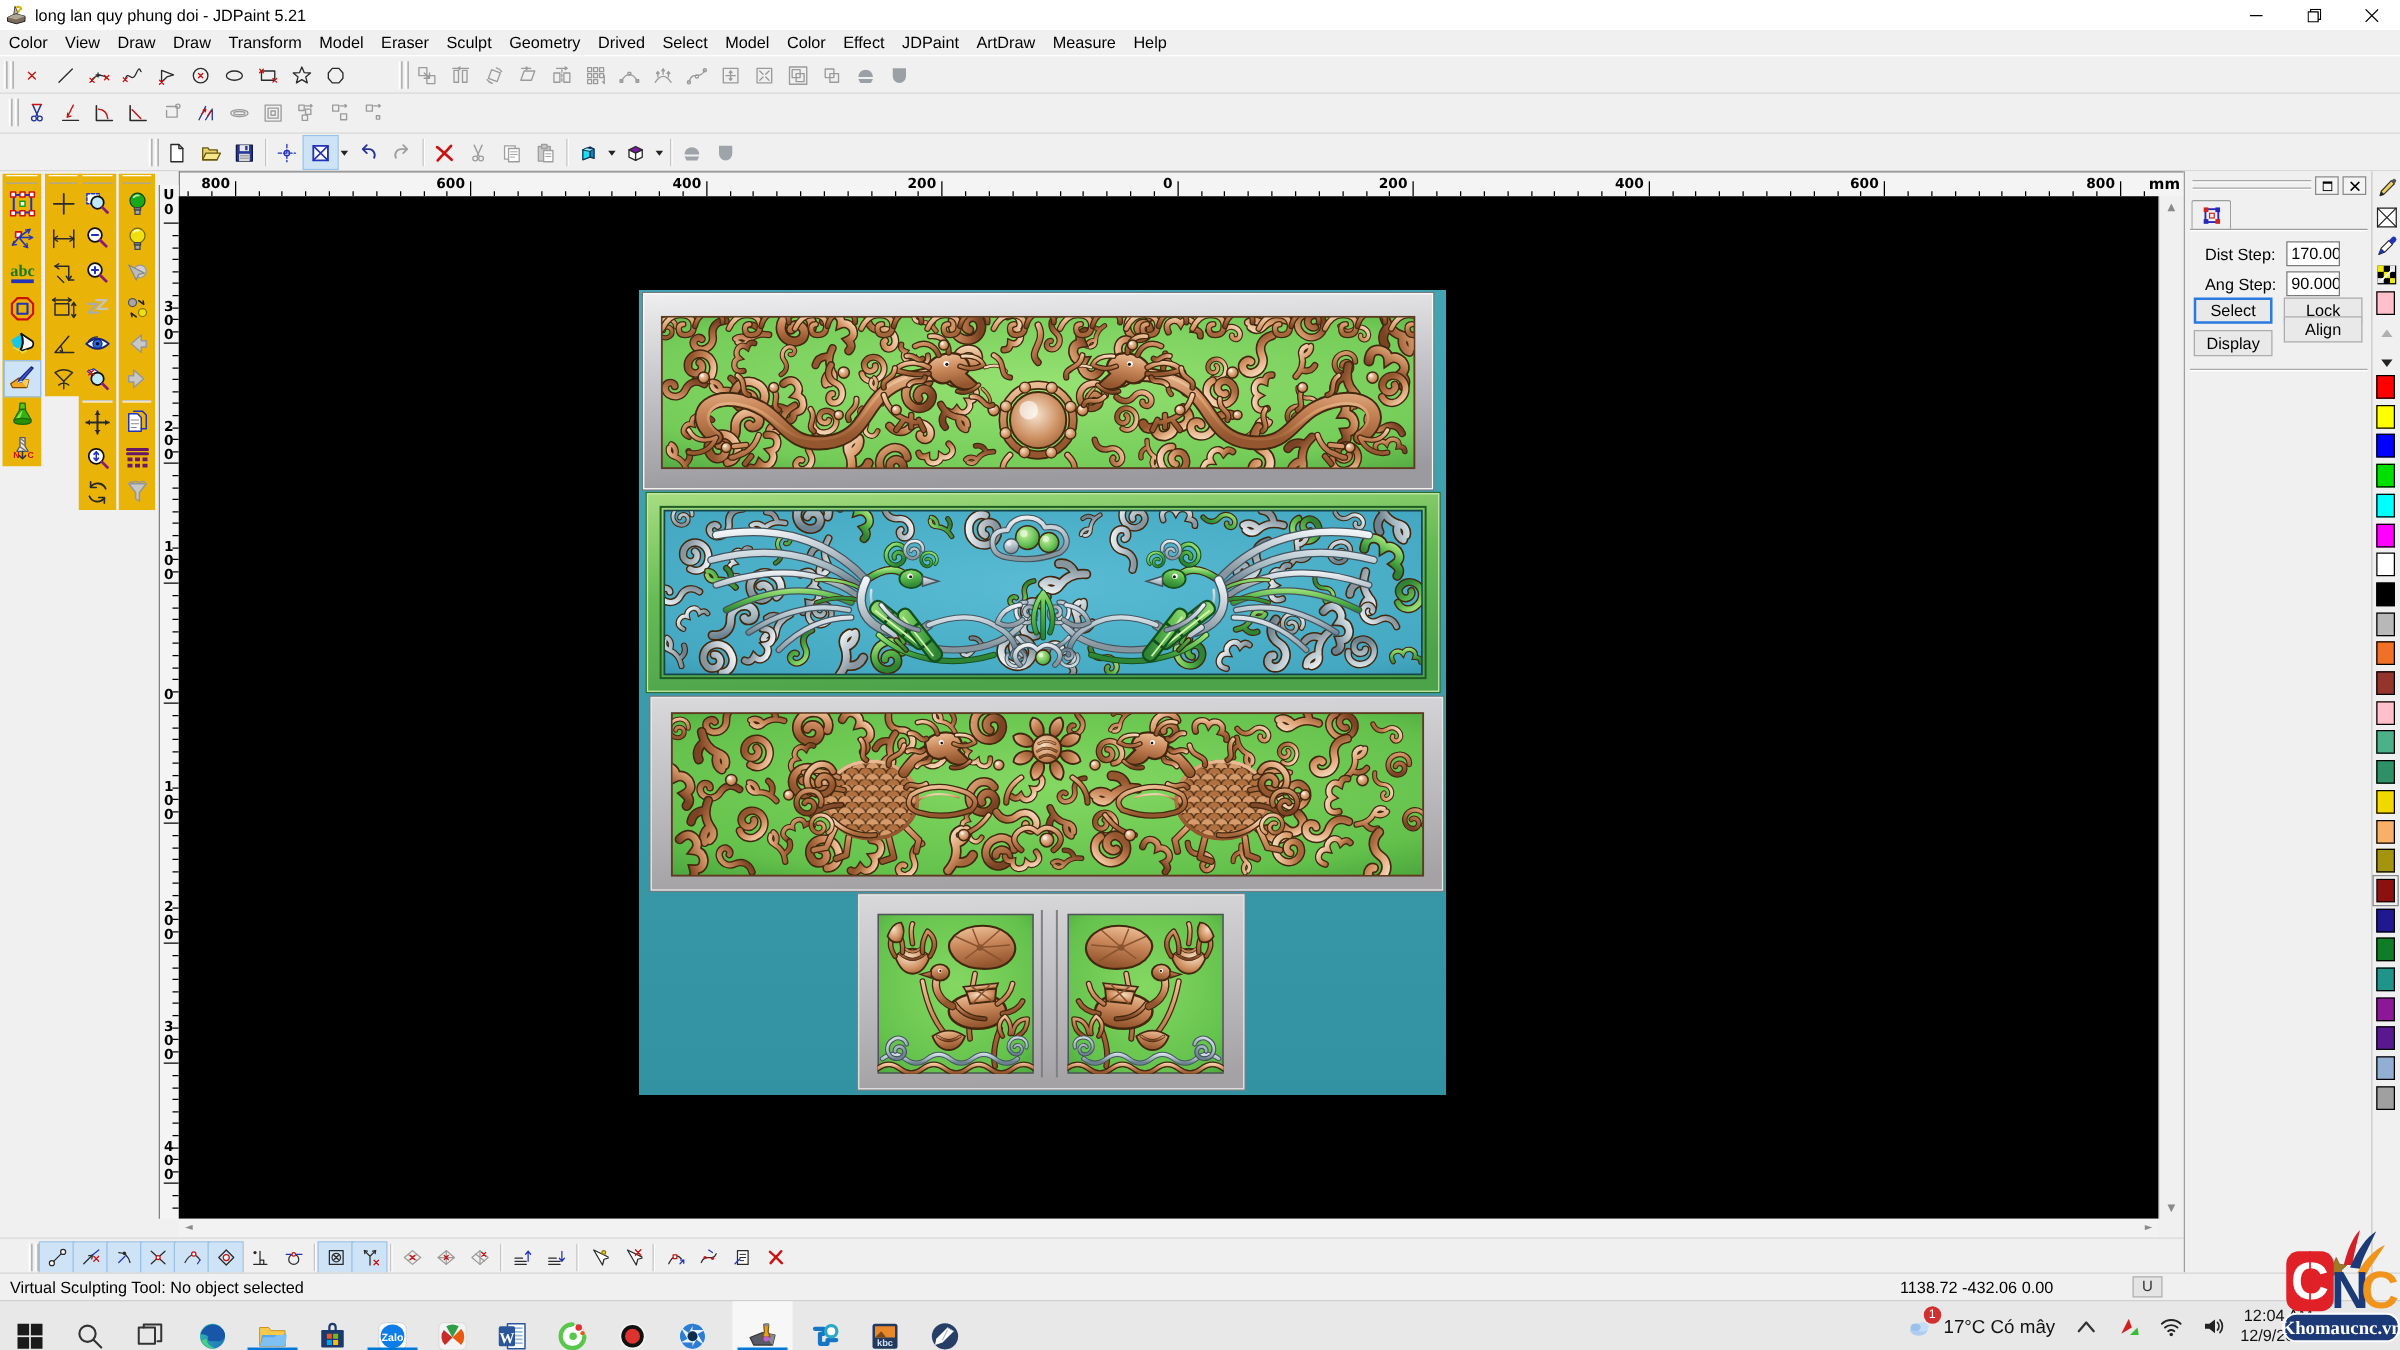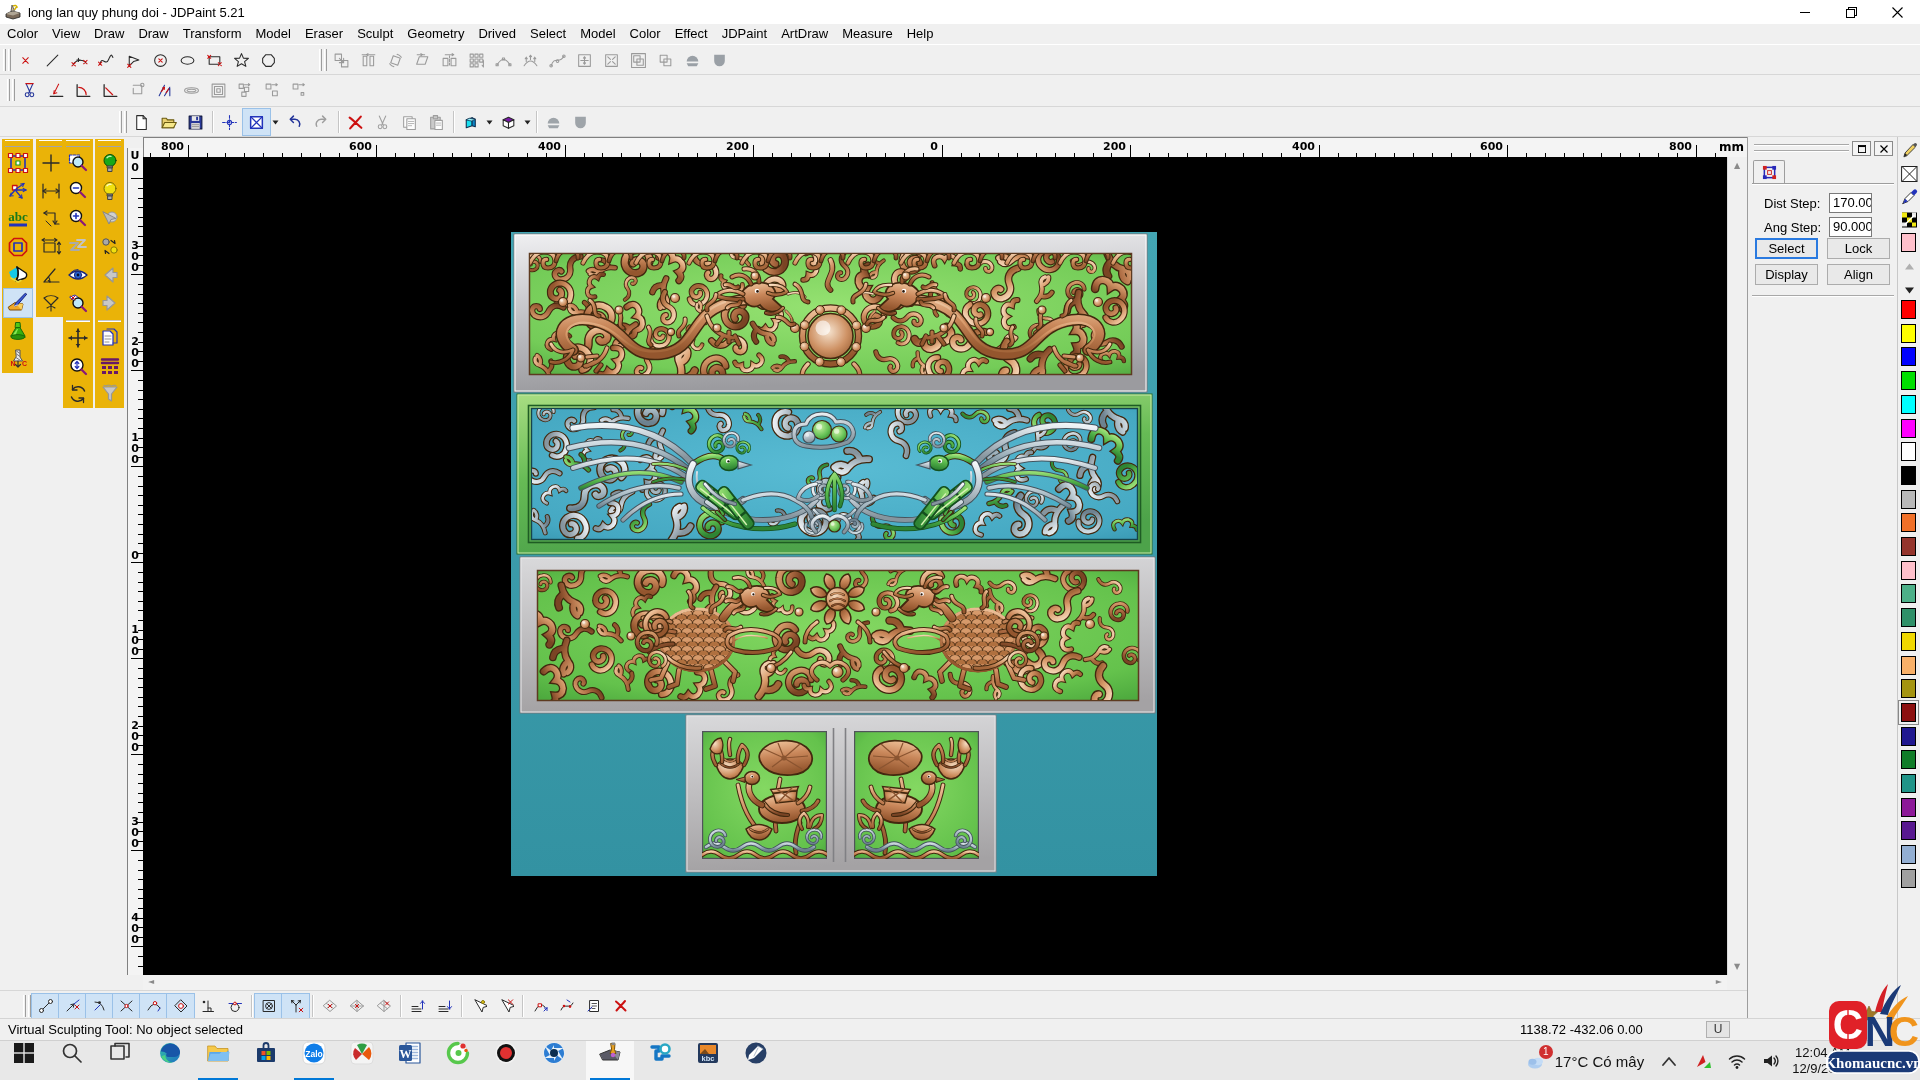--- a/index.html
+++ b/index.html
@@ -88,21 +88,21 @@
 .pal-swatch.sel { outline:2px solid #f0f0f0; box-shadow:0 0 0 3px #888; }
 
 
 #statusbar { position:absolute; left:0; top:1018px; width:1920px; height:22px; background:#f0f0f0; border-top:1px solid #d4d4d4; font-size:13px; }
 #status-msg { position:absolute; left:8px; top:3px; color:#000; }
 #status-coords { position:absolute; left:1520px; top:3px; color:#000; }
 #status-unit { position:absolute; left:1706px; top:2px; width:24px; height:17px; background:#e4e4e4; border:1px solid #b0b0b0; text-align:center; font-size:12px; color:#333; }
 
 
 #taskbar { position:absolute; left:0; top:1040px; width:1920px; height:40px; background:#e8e8e8; border-top:1px solid #d0d0d0; }
-.tk-btn { position:absolute; top:0; width:48px; height:40px; display:flex; align-items:flex-start; justify-content:center; }
+.tk-btn { position:absolute; top:0; width:48px; height:40px; display:flex; align-items:flex-end; justify-content:center; }
 .tk-btn svg { width:24px; height:24px; }
 .tk-btn.active { background:#f7f7f7; }
 .tk-underline { position:absolute; bottom:0; left:4px; right:4px; height:3px; background:#0078d7; }
 #tray { position:absolute; right:0; top:0; height:40px; display:flex; align-items:center; }
 .tray-item { display:flex; align-items:center; justify-content:center; margin:0 7px; position:relative; }
 .tray-item svg { width:20px; height:20px; }
 #tray-weather-text { font-size:15px; color:#111; margin:0 8px 0 2px; white-space:nowrap; }
 #tray-clock { text-align:right; font-size:13px; color:#111; line-height:16px; margin:0 10px 0 4px; }
 
 
@@ -2634,21 +2634,21 @@
         </svg>
       </div>
     <div id="rp-tabline"></div>
     <div class="rp-label" style="top:59px">Dist Step:</div>
     <div class="rp-input" style="top:56px">170.000</div>
     <div class="rp-label" style="top:83px">Ang Step:</div>
     <div class="rp-input" style="top:80px">90.000</div>
     <div class="rp-btn focused" style="left:7px;top:101px">Select</div>
     <div class="rp-btn" style="left:79px;top:101px">Lock</div>
     <div class="rp-btn" style="left:7px;top:127px">Display</div>
-    <div class="rp-btn" style="left:79px;top:127px">Align</div>
+    <div class="rp-btn" style="left:79px;top:116px">Align</div>
     <div id="rp-sep"></div>
   </div>
 
   <div id="palette">
       <div class="pal-item" style="top:3px">
         <svg viewBox="0 0 17 17" fill="none" stroke-linecap="round" stroke-linejoin="round">
           <path d="M3 14 l1 -3.5 L12 2 l2.5 2.5 -8.5 8.5 Z" fill="#f0d060" stroke="#333" stroke-width="0.9"></path>
           <path d="M12 2 l2.5 2.5 1 -1.2 a1.6 1.6 0 0 0 -2.3 -2.3 Z" fill="#555"></path>
           <path d="M3 14 l1.2 -3.3 2.1 2.1 Z" fill="#222"></path>
         </svg>

